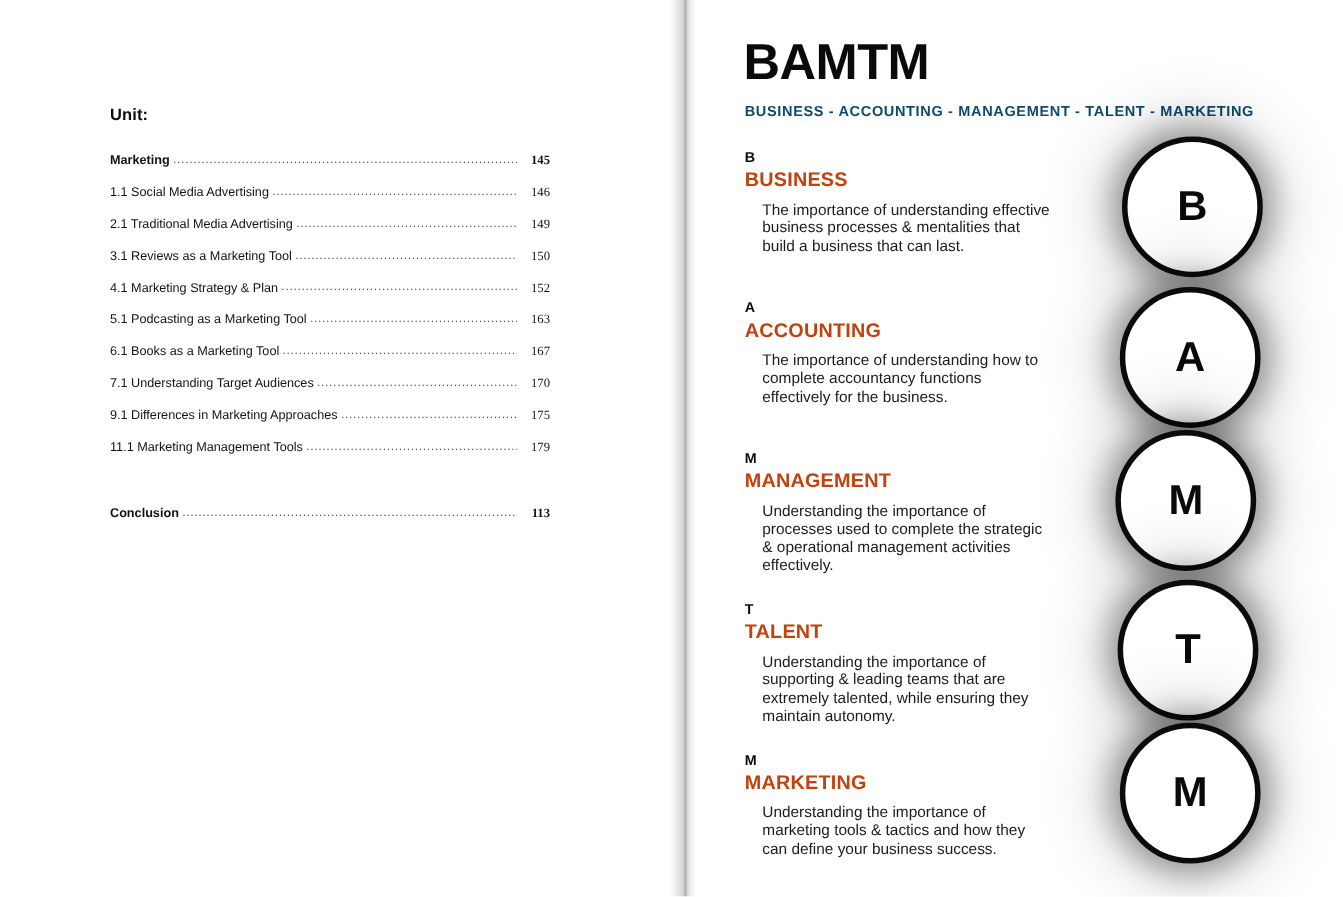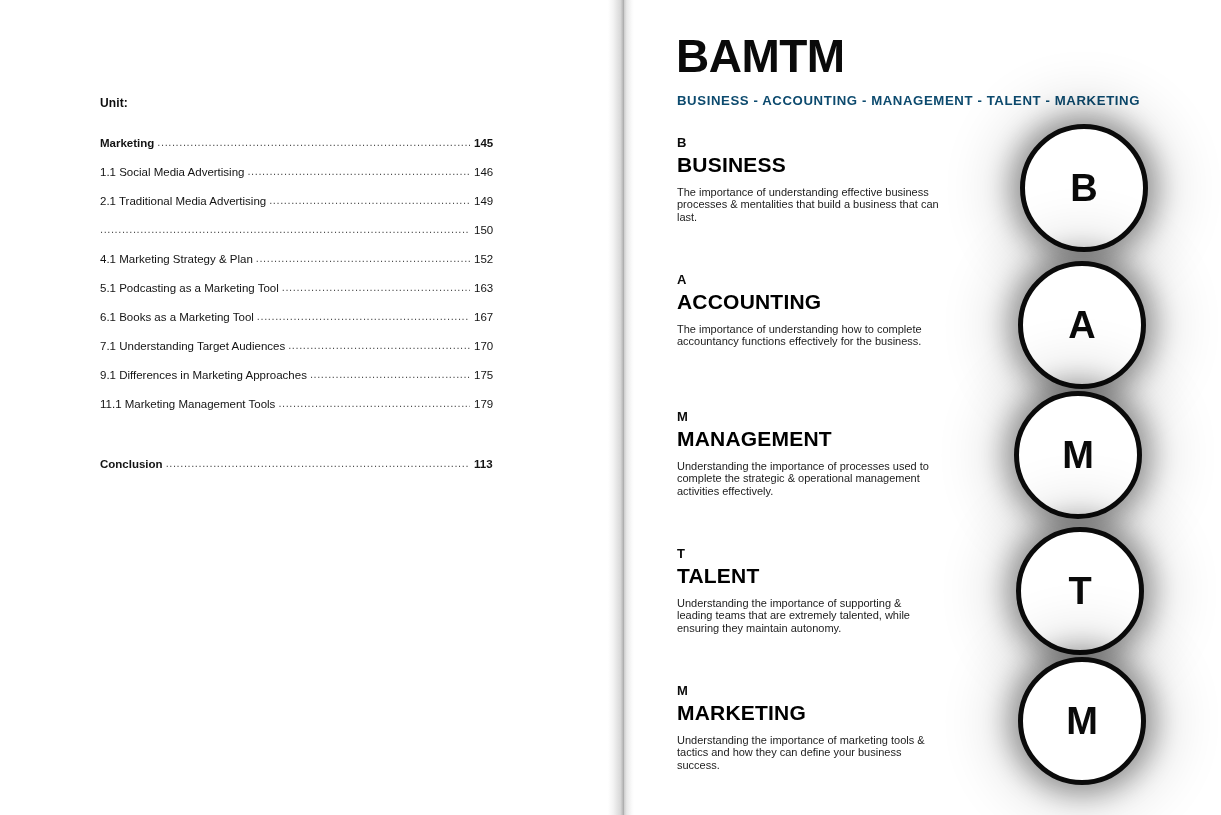--- a/index.html
+++ b/index.html
@@ -29,21 +29,21 @@
     background: #ffffff;
     box-sizing: border-box;
   }
   .toc {
     position: absolute;
     left: 100px;
     top: 96px;
     width: 400px;
   }
   .toc-heading {
-    font-size: 12px;
+    font-size: 15px;
     font-weight: bold;
     color: #0d0d0d;
     letter-spacing: 0.1px;
     margin-bottom: 19px;
   }
   .toc-row {
     display: flex;
     align-items: baseline;
     font-size: 11.5px;
     color: #131313;
@@ -67,23 +67,24 @@
     color: #4c4c4c;
     letter-spacing: 0.6px;
     transform: translateY(-1px);
   }
   .toc-dots::after {
     content: "........................................................................................................................................................";
   }
   .toc-page {
     flex: 0 0 auto;
     padding-left: 4px;
-    text-align: left;
+    text-align: right;
     min-width: 26px;
     color: #131313;
+    font-family: Liberation Serif, serif;
   }
   .toc-gap {
     height: 31px;
   }
 
   
   .gutter {
     position: relative;
     width: 26px;
     height: 815px;
@@ -143,33 +144,34 @@
   .entry {
     margin-bottom: 0;
   }
   .entry-letter {
     font-size: 13px;
     font-weight: bold;
     color: #0a0a0a;
     line-height: 1.25;
   }
   .entry-name {
-    font-size: 21px;
-    font-weight: bold;
-    color: #000000;
+    font-size: 18px;
+    font-weight: bold;
+    color: #c2410c;
     letter-spacing: 0.2px;
     line-height: 1.25;
     margin-top: 1px;
   }
   .entry-desc {
-    font-size: 11px;
+    font-size: 14px;
     line-height: 1.18;
     color: #1c1c1c;
     margin-top: 7px;
     max-width: 262px;
+    margin-left: 16px;
   }
 
   
   .ribbon-wrap {
     position: absolute;
     left: 360px;
     top: 0;
     width: 540px;
     height: 815px;
     pointer-events: none;
@@ -220,20 +222,21 @@
         <span class="toc-page">146</span>
       </div>
 
       <div class="toc-row">
         <span class="toc-label">2.1 Traditional Media Advertising</span>
         <span class="toc-dots"></span>
         <span class="toc-page">149</span>
       </div>
 
       <div class="toc-row">
+        <span class="toc-label">3.1 Reviews as a Marketing Tool</span>
         <span class="toc-dots"></span>
         <span class="toc-page">150</span>
       </div>
 
       <div class="toc-row">
         <span class="toc-label">4.1 Marketing Strategy &amp; Plan</span>
         <span class="toc-dots"></span>
         <span class="toc-page">152</span>
       </div>
 

